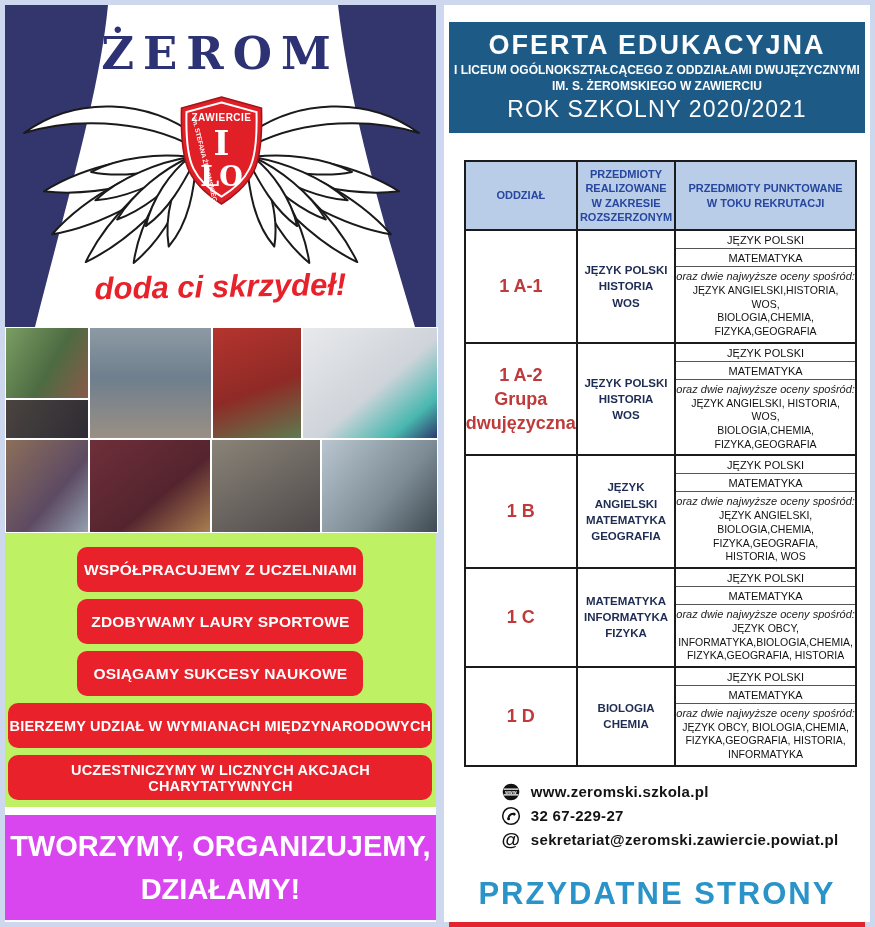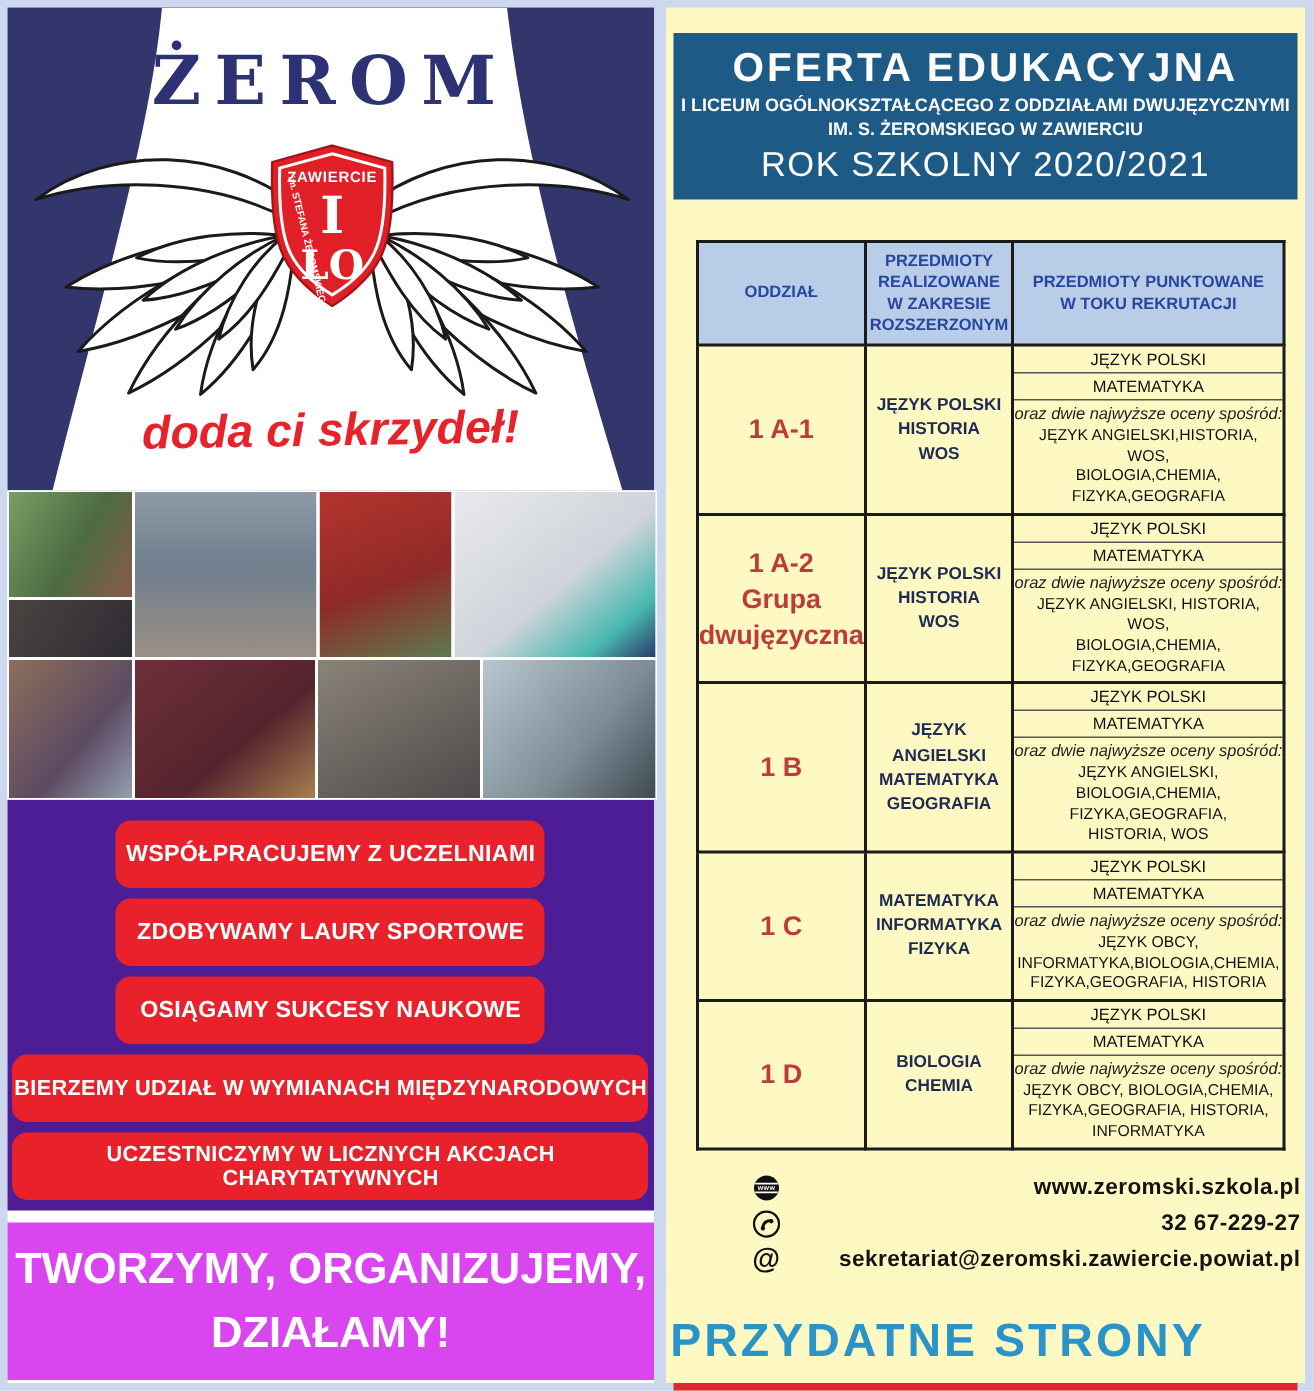--- a/index.html
+++ b/index.html
@@ -27,33 +27,33 @@
   .p1 { left:0; top:0; width:84px; height:72px; background:linear-gradient(120deg,#7a9e63,#4d6b42 55%,#8a5a4a); }
   .p2 { left:84px; top:0; width:123px; height:112px; background:linear-gradient(180deg,#8d9aa6,#6f7f8d 45%,#9a8f85); }
   .p3 { left:207px; top:0; width:90px; height:112px; background:linear-gradient(160deg,#b5342e,#8f2a26 55%,#5e7a4f); }
   .p4 { left:297px; top:0; width:136px; height:112px; background:linear-gradient(140deg,#e8e9ec,#cfd4da 55%,#49b8b0 82%,#2b3a6b); }
   .p5 { left:0; top:72px; width:84px; height:40px; background:linear-gradient(120deg,#4a4440,#2e2b33); }
   .p6 { left:0; top:112px; width:84px; height:94px; background:linear-gradient(130deg,#8c6f5a,#5d4a63 60%,#93a0b0); }
   .p7 { left:84px; top:112px; width:122px; height:94px; background:linear-gradient(140deg,#6f2f3a,#54242e 60%,#a87f4f); }
   .p8 { left:206px; top:112px; width:110px; height:94px; background:linear-gradient(150deg,#8a8378,#4e4a4a); }
   .p9 { left:316px; top:112px; width:117px; height:94px; background:linear-gradient(130deg,#b9c6cf,#7c8b94 60%,#3f4a52); }
 
-  .banners { padding-top:14px; background:#4c1d95; }
+  .banners { padding-top:14px; background:#bef264; }
   .banner { background:#e8212a; color:#fff; font-weight:bold; text-align:center;
             height:45px; border-radius:10px; display:flex; align-items:center;
             justify-content:center; margin:0 auto 7px; letter-spacing:0.2px; }
   .b-narrow { width:286px; font-size:15.5px; }
   .b-wide { width:424px; font-size:14.5px; }
 
   .left-footer { margin-top:8px; height:105px; background:#d946ef; color:#fff;
                  font-weight:bold; font-size:29px; line-height:1.45; text-align:center;
                  display:flex; align-items:center; justify-content:center; }
 
   
-  .right-panel { flex:1; margin-left:8px; background:#fef9c3; padding:0 3px; }
+  .right-panel { flex:1; margin-left:8px; background:#ffffff; padding:0 3px; }
   .r-header { margin:17px 2px 0; background:#1d5a85; color:#fdfdfd; text-align:center;
               padding:8px 2px 10px; }
   .r-title { font-size:27px; font-weight:bold; letter-spacing:2px; }
   .r-sub { font-size:12px; font-weight:bold; margin-top:2px; }
   .r-year { font-size:23px; font-weight:normal; margin-top:3px; letter-spacing:1px; }
 
   table { border-collapse:collapse; margin:27px 10px 0 17px; }
   th, td { border:2px solid #1b1b1b; }
   th { background:#b9cce8; color:#27479e; font-size:11px; padding:5px 2px; line-height:1.3; }
   .w1 { width:74px; } .w2 { width:112px; } .w3 { width:203px; }
@@ -62,26 +62,26 @@
   td.points { padding:0; vertical-align:top; }
   .sub { border-bottom:1px solid #555; text-align:center; padding:3px 2px 2px;
          color:#111; font-size:11px; }
   .note { font-style:italic; text-align:center; padding:3px 0 1px; font-size:11px; color:#222; }
   .pool { text-align:center; font-size:10.5px; color:#111; line-height:1.3; padding:1px 2px 3px; }
   tr.r1 { height:80px; } tr.r2 { height:80px; } tr.r3 { height:92px; }
   tr.r4 { height:90px; } tr.r5 { height:98px; }
 
   .contacts { margin:15px 0 0 54px; }
   .contact-row { display:flex; align-items:center; gap:10px; margin:4px 0;
-                 font-size:15px; font-weight:bold; color:#141414; letter-spacing:0.3px;justify-content:space-between; }
+                 font-size:15px; font-weight:bold; color:#141414; letter-spacing:0.3px; }
   .cicon { width:20px; height:20px; flex:0 0 20px; display:flex; align-items:center;
            justify-content:center; }
   .at-glyph { font-size:19px; font-weight:bold; color:#111; }
 
-  .useful-title { margin-top:26px; text-align:left; color:#2a93c8; font-size:31px;
+  .useful-title { margin-top:26px; text-align:center; color:#2a93c8; font-size:31px;
                   font-weight:bold; letter-spacing:2px; }
   .useful-banner { margin:10px 2px 0; background:#e32430; color:#fff; text-align:center;
                    font-size:18px; line-height:1.55; padding:9px 0 11px; }
 </style>
 </head>
 <body>
 
 <div class="frame">
   <div class="cols">
 

